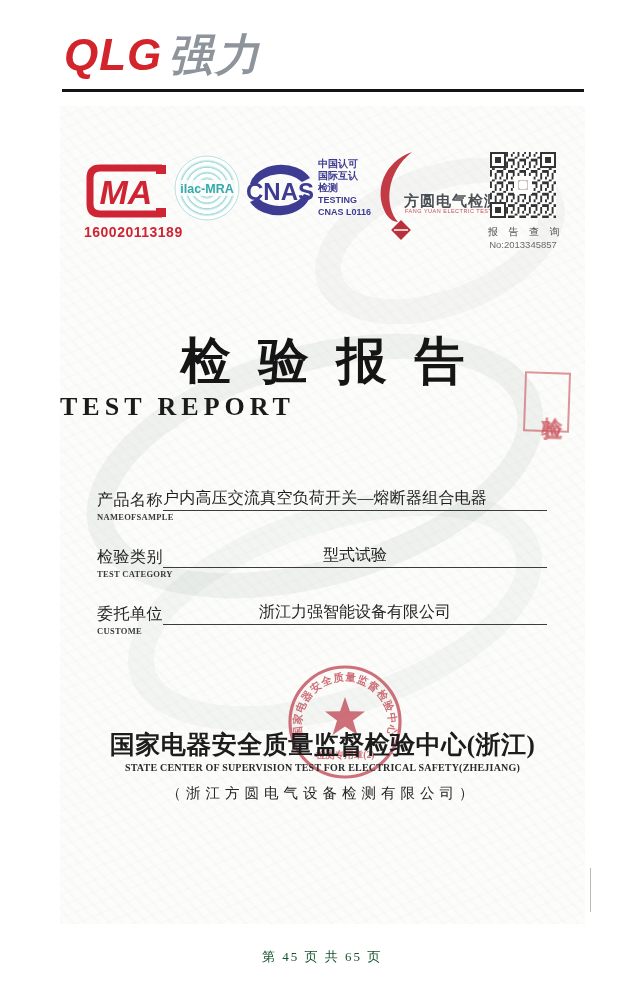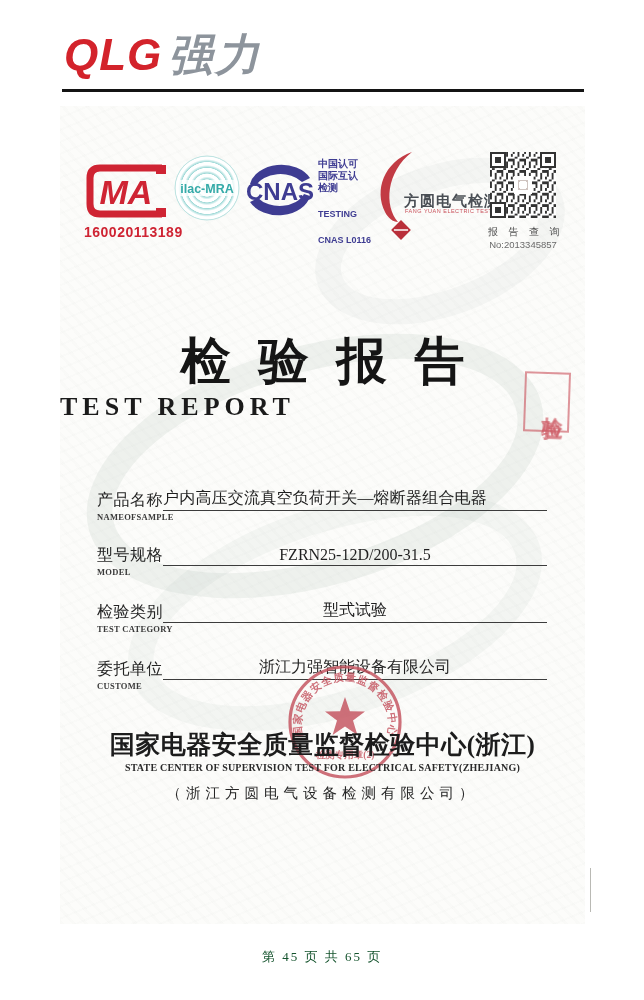--- a/index.html
+++ b/index.html
@@ -37,21 +37,21 @@
 
   
   .marks { position:absolute; left:0; top:40px; width:525px; height:130px; }
   .cma { position:absolute; left:24px; top:14px; width:86px; text-align:center; }
   .cma svg { display:block; }
   .cma-num { font-family:"Liberation Sans", sans-serif; font-weight:bold; color:#cf2433; font-size:14px; letter-spacing:.5px; margin-top:2px;}
   .ilac { position:absolute; left:113px; top:8px; width:68px; height:68px; }
   .cnas { position:absolute; left:184px; top:12px; }
   .cnas-txt { position:absolute; left:258px; top:12px; line-height:12px; }
   .cnas-txt .cn { font-size:10px; color:#3e3c92; font-weight:bold; }
-  .cnas-txt .en { font-family:"Liberation Sans", sans-serif; font-size:9px; font-weight:bold; color:#3e3c92; margin-top:14px;}
+  .cnas-txt .en { font-family:"Liberation Sans", sans-serif; font-size:9px; font-weight:bold; color:#3e3c92; margin-top:0;}
   .fy { position:absolute; left:312px; top:4px; width:120px; height:100px; }
   .fy-cn { position:absolute; left:32px; top:42px; font-size:15px; font-weight:bold; color:#4a4f55; letter-spacing:1px; white-space:nowrap;}
   .fy-en { position:absolute; left:33px; top:58px; font-family:"Liberation Sans", sans-serif; font-size:5.5px; color:#c9505a; letter-spacing:.5px; white-space:nowrap;}
   .qr { position:absolute; left:428px; top:6px; width:70px; text-align:center;}
   .qr-caption { font-size:10px; color:#4b4b4b; letter-spacing:4px; margin-top:3px; white-space:nowrap;}
   .qr-num { font-family:"Liberation Sans", sans-serif; font-size:9.5px; color:#6b6b6b; margin-top:0; white-space:nowrap;}
 
   
   .title-cn { position:absolute; left:0; top:222px; width:525px; text-align:center;
     font-size:50px; font-weight:bold; letter-spacing:28px; text-indent:28px; color:#151515; }
@@ -205,27 +205,20 @@
     <div class="fields">
 
       <div class="frow">
         <div class="line">
           <span class="flabel">产品名称</span>
           <span class="fvalue left">户内高压交流真空负荷开关—熔断器组合电器</span>
         </div>
         <div class="fsub">NAMEOFSAMPLE</div>
       </div>
 
-      <div class="frow">
-        <div class="line">
-          <span class="flabel">型号规格</span>
-          <span class="fvalue">FZRN25-12D/200-31.5</span>
-        </div>
-        <div class="fsub">MODEL</div>
-      </div>
 
       <div class="frow">
         <div class="line">
           <span class="flabel">检验类别</span>
           <span class="fvalue">型式试验</span>
         </div>
         <div class="fsub">TEST CATEGORY</div>
       </div>
 
       <div class="frow">

